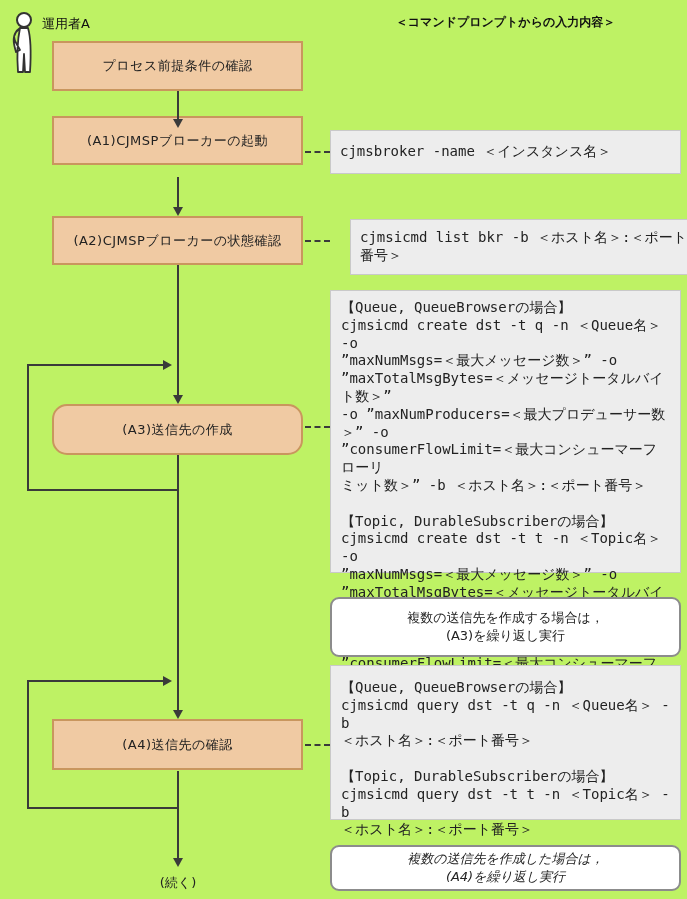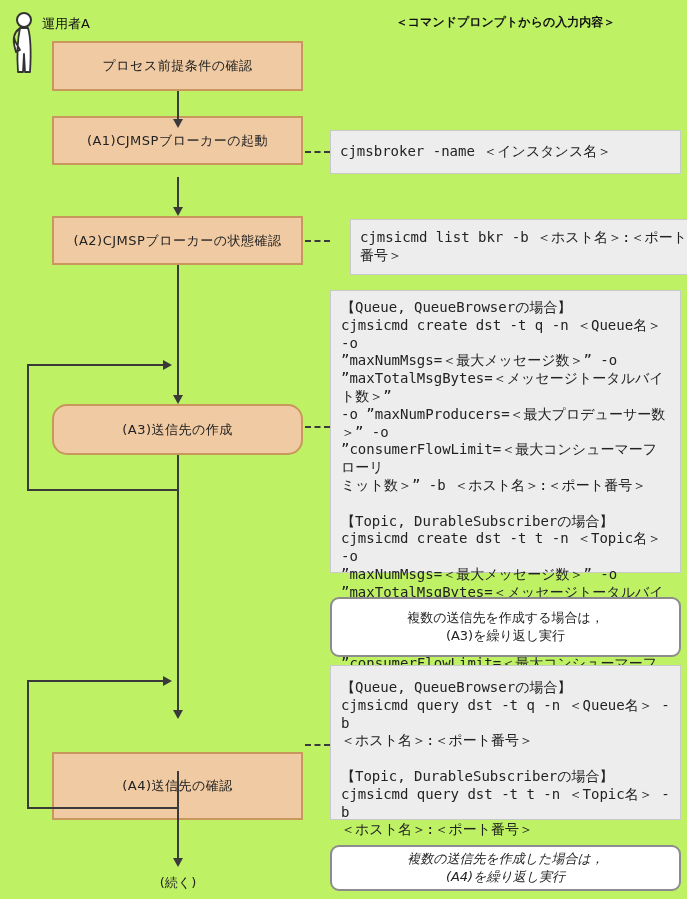--- a/index.html
+++ b/index.html
@@ -46,21 +46,21 @@
     </svg>
   </div>
   <div class="actor-label">運用者A</div>
 
   <div class="title">＜コマンドプロンプトからの入力内容＞</div>
 
   <div class="task" style="top:41px;height:50px;">プロセス前提条件の確認</div>
   <div class="task" style="top:116px;height:49px;">(A1)CJMSPブローカーの起動</div>
   <div class="task" style="top:216px;height:49px;">(A2)CJMSPブローカーの状態確認</div>
   <div class="task" style="top:404px;height:51px;border-radius:15px;">(A3)送信先の作成</div>
-  <div class="task" style="top:752px;height:68px;">(A4)送信先の確認</div>
+  <div class="task" style="top:719px;height:51px;">(A4)送信先の確認</div>
 
   <div class="vline" style="left:177px;top:91px;height:28px;"></div>
   <div class="head-down" style="left:173px;top:119px;"></div>
 
   <div class="vline" style="left:177px;top:177px;height:30px;"></div>
   <div class="head-down" style="left:173px;top:207px;"></div>
 
   <div class="vline" style="left:177px;top:265px;height:130px;"></div>
   <div class="head-down" style="left:173px;top:395px;"></div>
 

